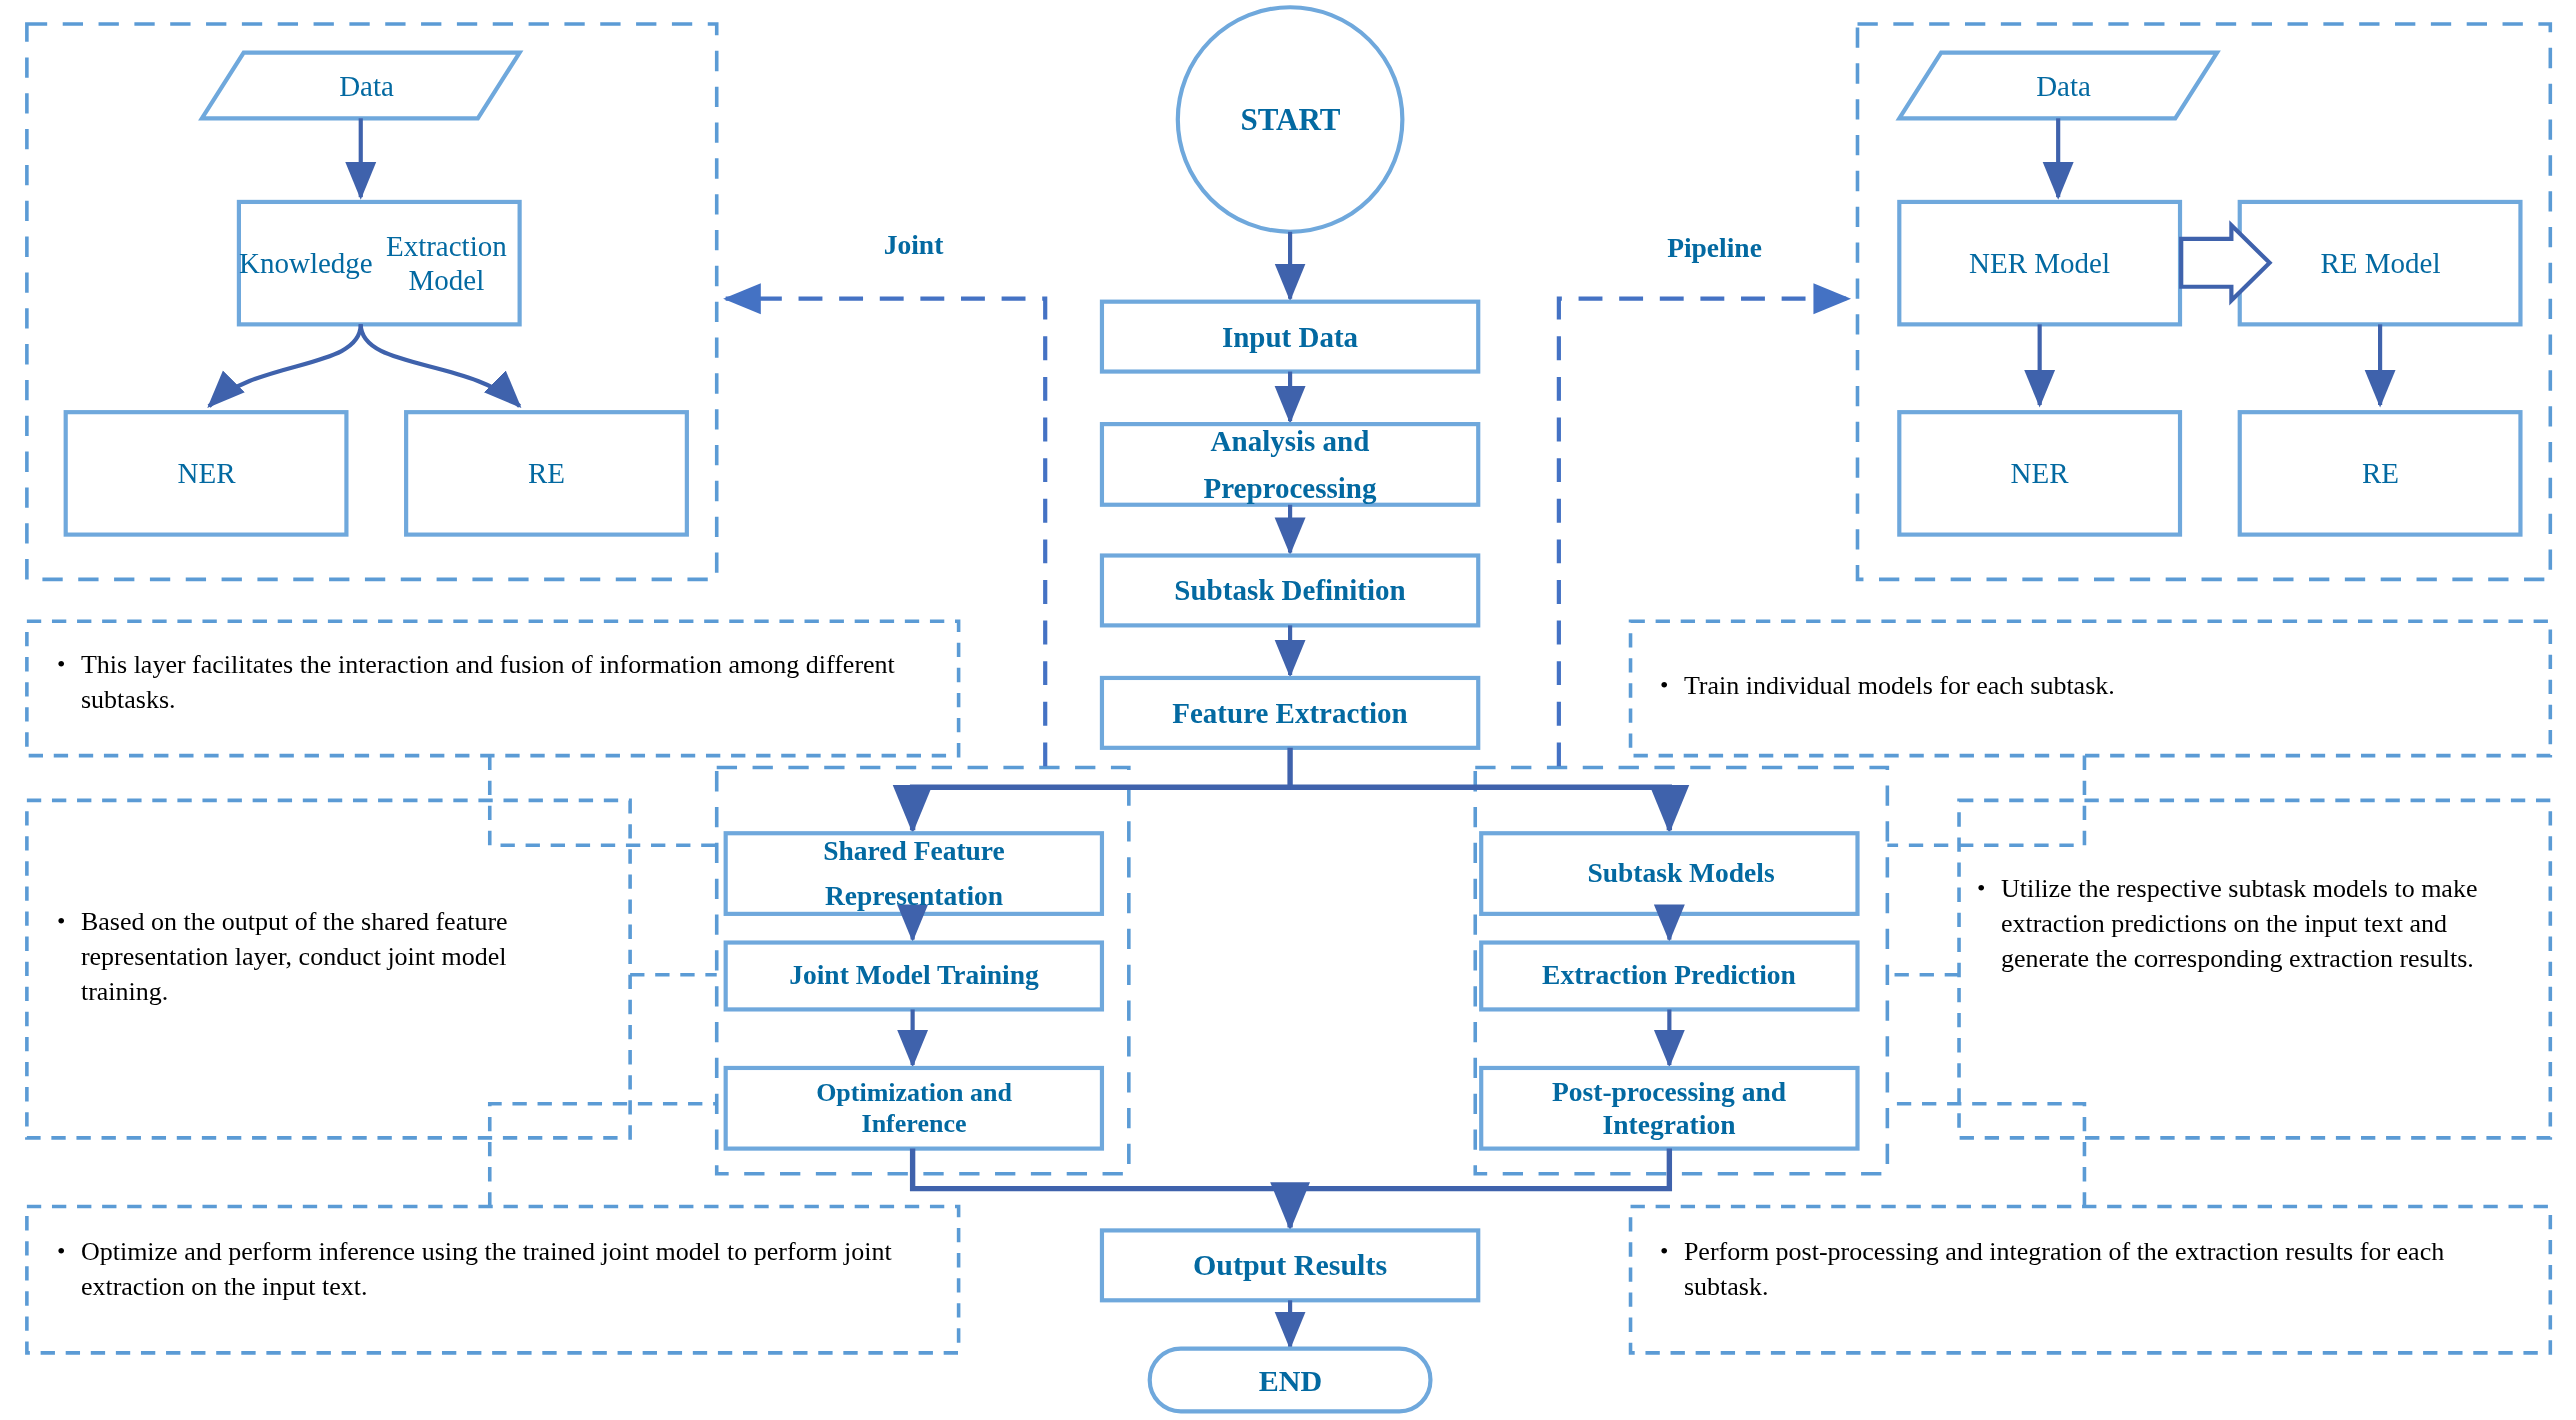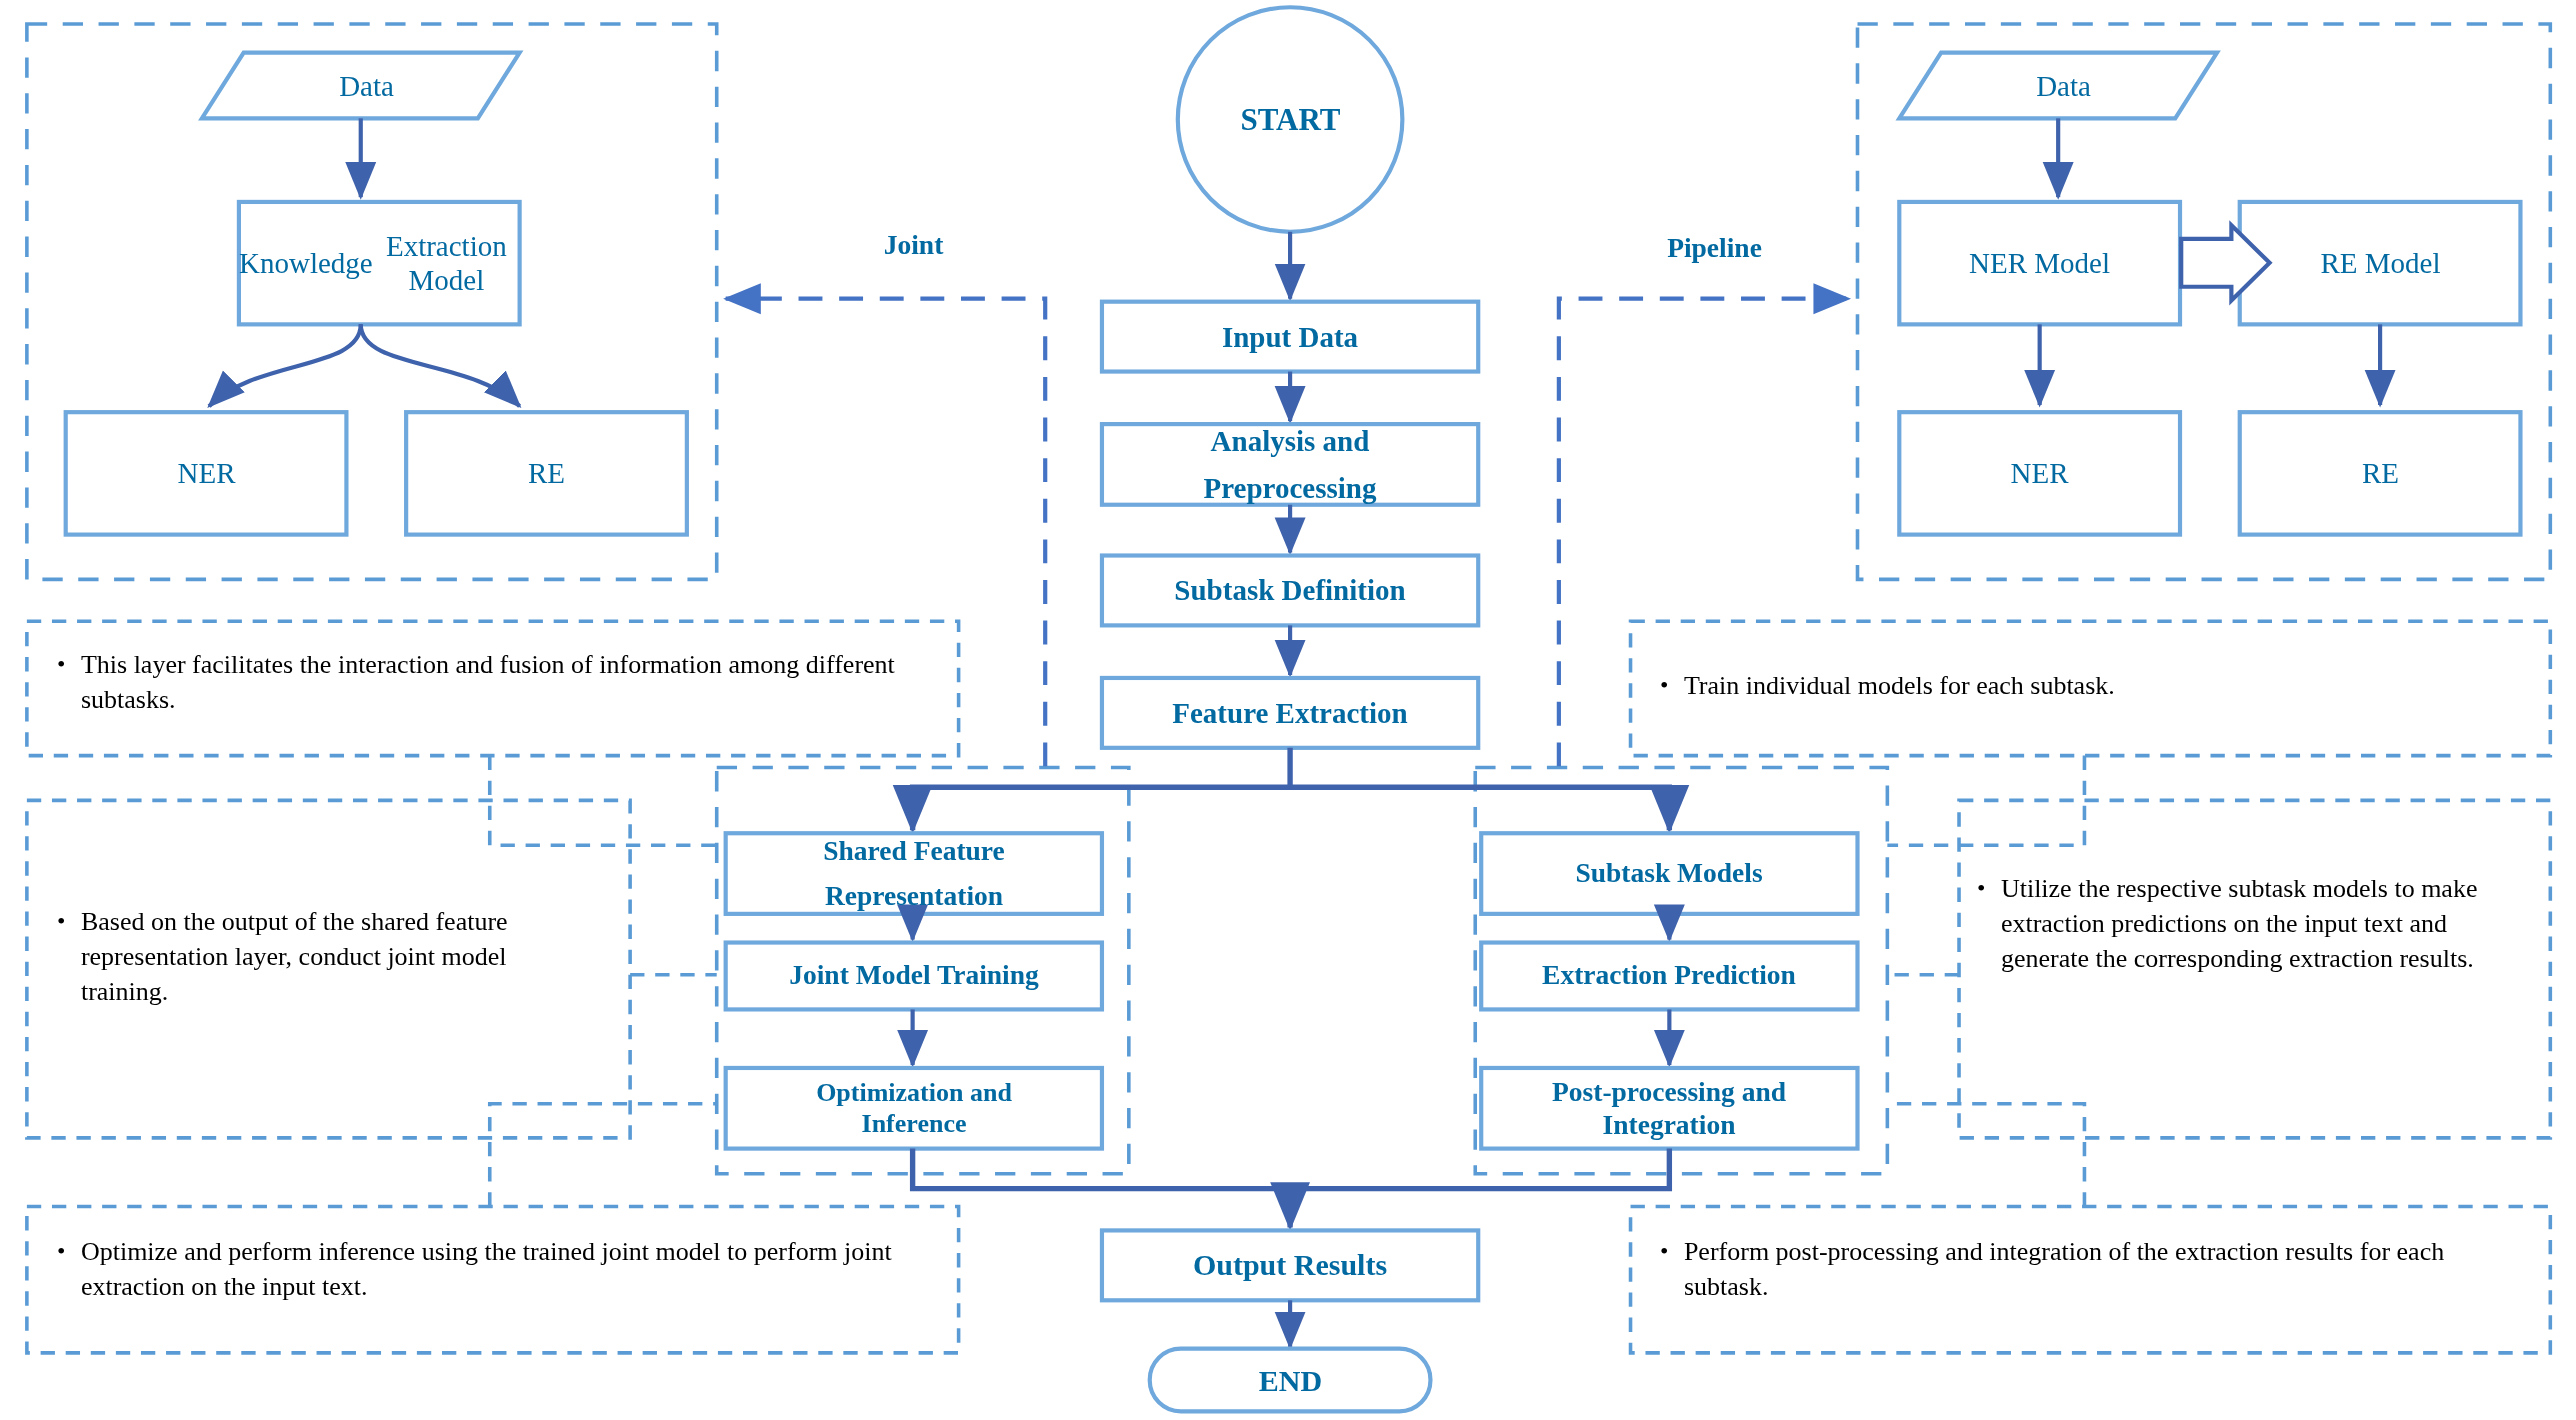--- a/index.html
+++ b/index.html
@@ -141,21 +141,21 @@
 <div class="lbl bold" style="left:726px;top:833px;width:376px;height:81px;font-size:27.5px;flex-direction:column;gap:12px;">
   <span>Shared Feature</span>
   <span>Representation</span>
 </div>
 <div class="lbl bold" style="left:726px;top:942px;width:376px;height:67px;font-size:27.5px;">Joint Model Training</div>
 <div class="lbl bold" style="left:726px;top:1068px;width:376px;height:81px;font-size:26px;flex-direction:column;">
   <span>Optimization and</span>
   <span>Inference</span>
 </div>
 
-<div class="lbl bold" style="left:1481px;top:833px;width:376px;height:81px;font-size:27.5px;">Subtask Models</div>
+<div class="lbl bold" style="left:1481px;top:833px;width:376px;height:81px;font-size:27.5px;padding-left:12px;">Subtask Models</div>
 <div class="lbl bold" style="left:1481px;top:942px;width:376px;height:67px;font-size:27.5px;">Extraction Prediction</div>
 <div class="lbl bold" style="left:1481px;top:1068px;width:376px;height:81px;font-size:27.5px;flex-direction:column;">
   <span>Post-processing and</span>
   <span>Integration</span>
 </div>
 
 <div class="para" style="left:57px;top:648px;width:848px;font-size:26px;">
   <div class="bulletrow">
     <span class="bulletdot">•</span>
     <span class="btext">This layer facilitates the interaction and fusion of information among different subtasks.</span>

